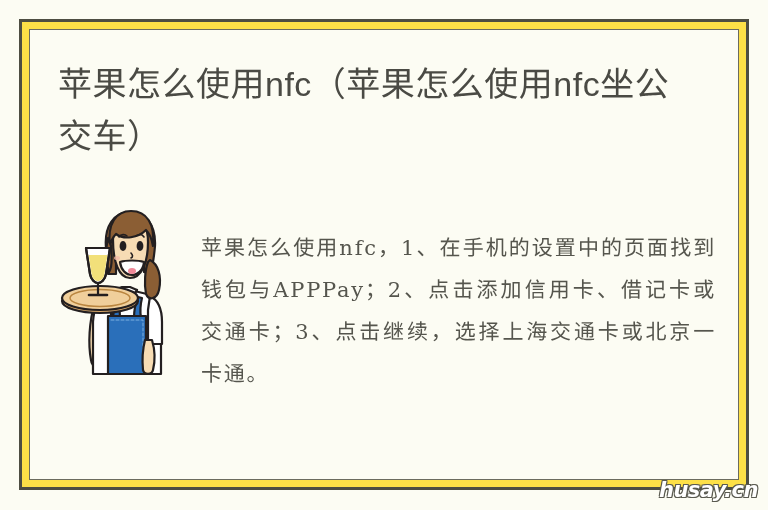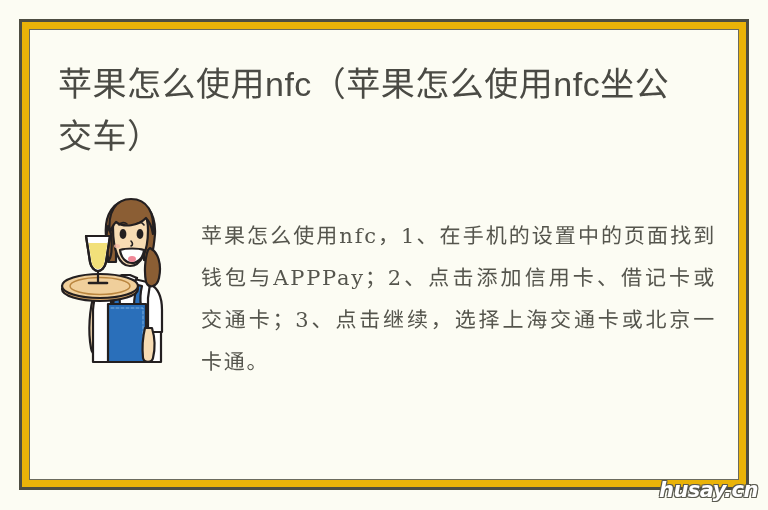--- a/index.html
+++ b/index.html
@@ -18,21 +18,21 @@
 
   
   #article-card {
     position: absolute;
     left: 19px;
     top: 19px;
     width: 730px;
     height: 471px;
     box-sizing: border-box;
     border: 3px solid #4d4d42;
-    background: #eab308;
+    background: #fde047;
   }
   #article-card-inner {
     position: absolute;
     left: 7px;
     top: 7px;
     right: 7px;
     bottom: 7px;
     box-sizing: border-box;
     border: 1px solid #6b6b5e;
     background: #fcfcf3;
@@ -53,21 +53,21 @@
     font-weight: 400;
     color: #4a4a44;
     letter-spacing: 0.5px;
     word-break: break-word;
   }
 
   
   .content-row {
     position: absolute;
     left: 36px;
-    top: 164px;
+    top: 176px;
     right: 30px;
     display: flex;
     align-items: flex-start;
   }
 
   .illustration {
     flex: 0 0 auto;
     width: 125px;
     height: 190px;
     position: relative;

